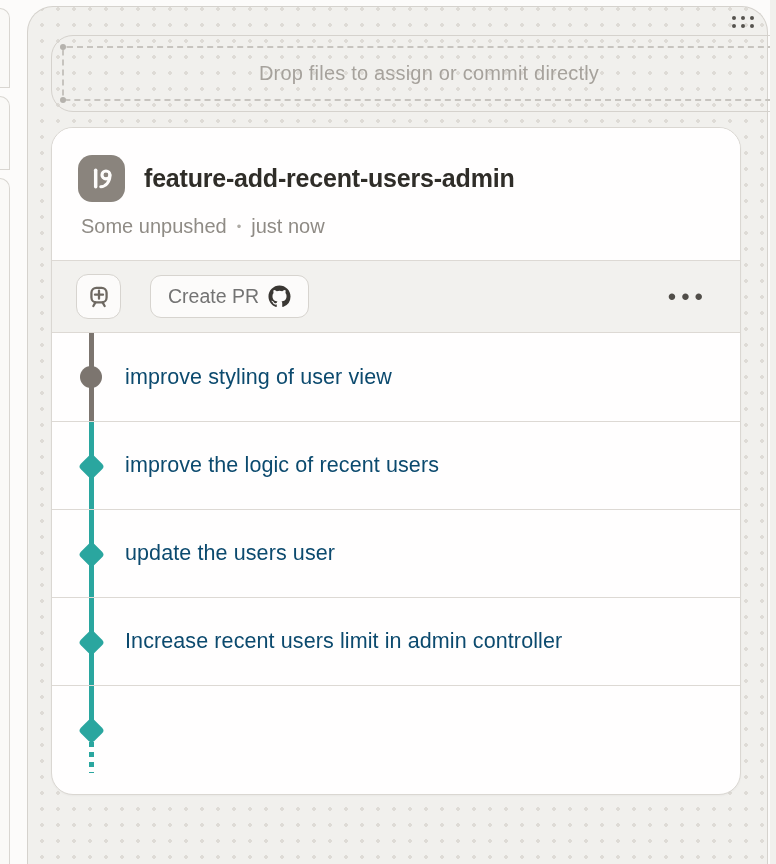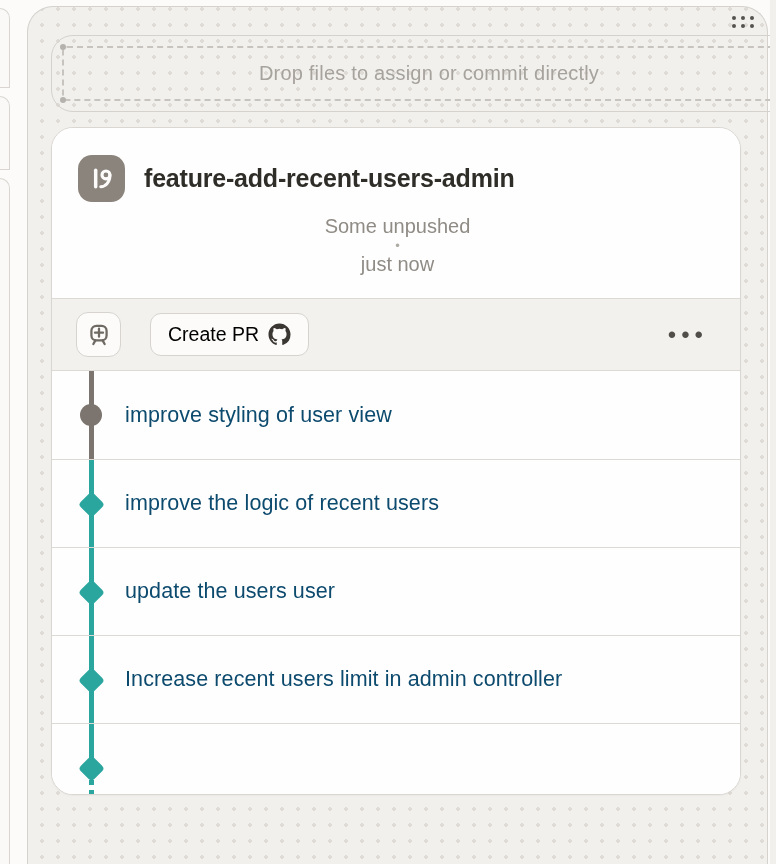--- a/index.html
+++ b/index.html
@@ -48,34 +48,34 @@
     background:#fffefe; border:1.5px solid #dad7d2; border-radius:22px;
     overflow:hidden; box-shadow:0 1px 2px rgba(60,55,50,.04); }
 
   .card-header { padding:27px 26px 22px 26px; background:#fffefe; }
   .header-row { display:flex; align-items:center; }
   .branch-badge { width:47px; height:47px; border-radius:14px; background:#8a847d;
     display:flex; align-items:center; justify-content:center; flex:none; }
   .branch-title { margin-left:19px; font-size:25px; font-weight:700; color:#2f2d28;
     letter-spacing:-0.2px; white-space:nowrap; }
   .subtitle { margin-top:13px; margin-left:3px; display:flex; align-items:center;
-    font-size:20px; color:#8f8b85;flex-direction:column; }
+    font-size:20px; color:#8f8b85; }
   .subtitle .sep-dot { font-size:13px; color:#aeaba5; margin:0 10px; }
 
   
   .card-toolbar { height:73px; background:#f2f1ee; border-top:1.5px solid #ddd9d4;
     border-bottom:1.5px solid #ddd9d4; display:flex; align-items:center;
     padding:0 24px; }
   .icon-btn { width:45px; height:45px; background:#fcfbfa; border:1.5px solid #d7d4cf;
     border-radius:12px; display:flex; align-items:center; justify-content:center;
     cursor:pointer; flex:none; }
   .btn { height:43px; display:inline-flex; align-items:center; gap:9px;
     border-radius:11px; font-size:19.5px; cursor:pointer; padding:0 17px;
     font-family:"Liberation Sans", sans-serif; }
-  .btn-create { margin-left:29px; background:#fcfbfa; border:1.5px solid #d7d4cf; color:#000000; }
+  .btn-create { margin-left:29px; background:#fcfbfa; border:1.5px solid #d7d4cf; color:#737373; }
   .btn-push { margin-left:16px; background:#403d39; border:1.5px solid #403d39; color:#f7f6f4; }
   .more-btn { margin-left:auto; margin-right:8px; border:none; background:none;
     color:#514e49; font-size:24px; letter-spacing:5px; cursor:pointer; line-height:1; }
 
   
   .commit-row { position:relative; height:88px; display:flex; align-items:center;
     background:#fffefe; }
   .commit-row + .commit-row { border-top:1.5px solid #ddd9d4; }
   .rail { position:absolute; left:36.5px; top:0; bottom:0; width:5px; }
   .row-gray .rail { background:#7c756f; }

